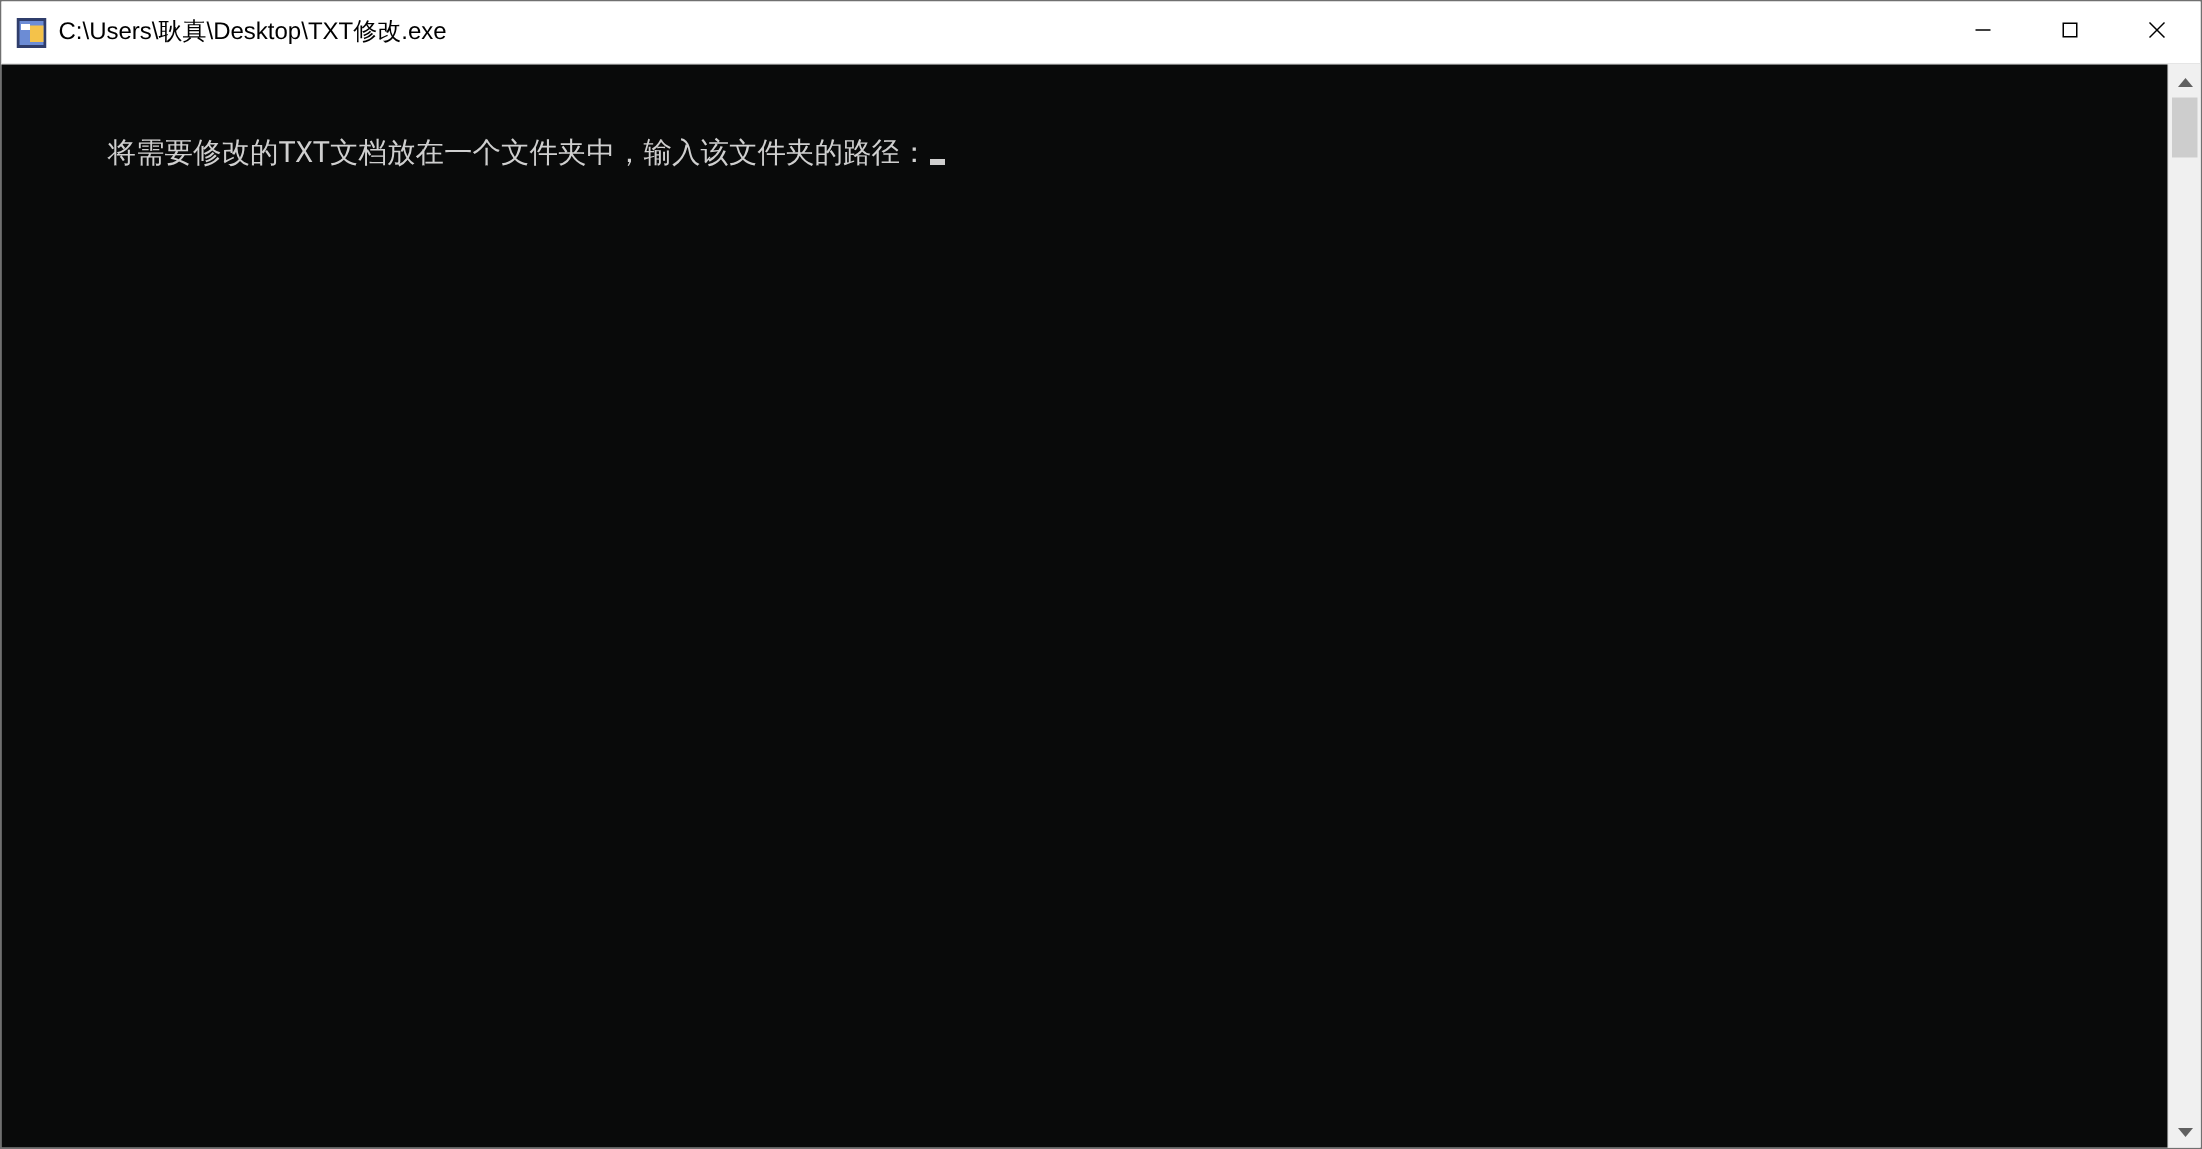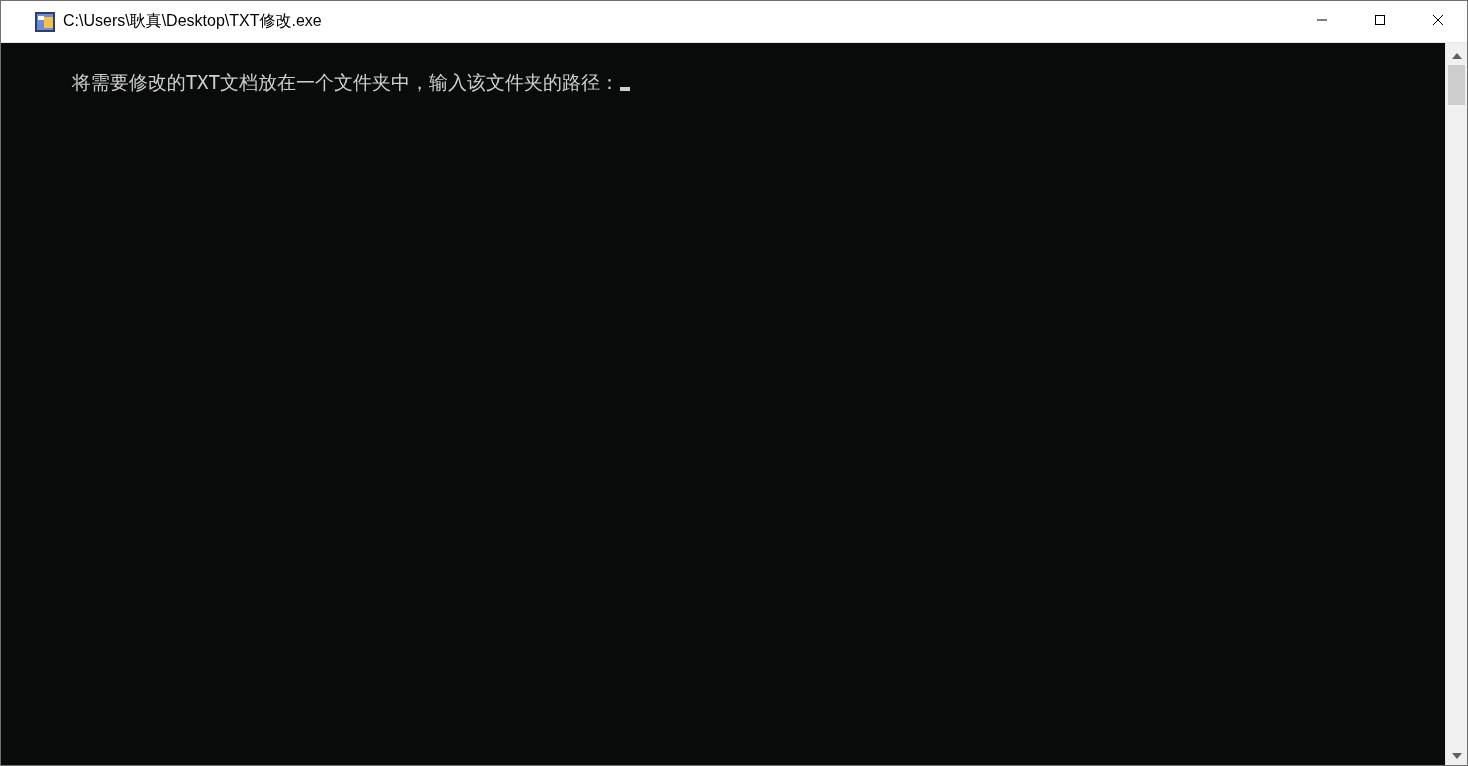--- a/index.html
+++ b/index.html
@@ -14,21 +14,20 @@
       flex-direction: column;
     }
 
     
     .titlebar {
       height: 42px;
       background: #ffffff;
       display: flex;
       align-items: center;
       border-bottom: 1px solid #e5e5e5;
-      padding-left: 24px;
     }
     .titlebar-icon {
       width: 20px;
       height: 20px;
       margin-left: 10px;
       margin-right: 8px;
       flex: none;
     }
     .titlebar-title {
       flex: 1;
@@ -56,21 +55,21 @@
       display: flex;
       min-height: 0;
     }
     .console {
       flex: 1;
       background: #090a0a;
       color: #cfcfcf;
       font-family: "NSimSun", "SimSun", "Consolas", monospace;
       font-size: 19px;
       line-height: 26px;
-      padding: 0 2px;
+      padding: 20px 2px;
       white-space: pre-wrap;
       position: relative;
     }
     .prompt-line { display: inline; }
     .cursor {
       display: inline-block;
       width: 10px;
       height: 4px;
       background: #cfcfcf;
       vertical-align: -2px;

